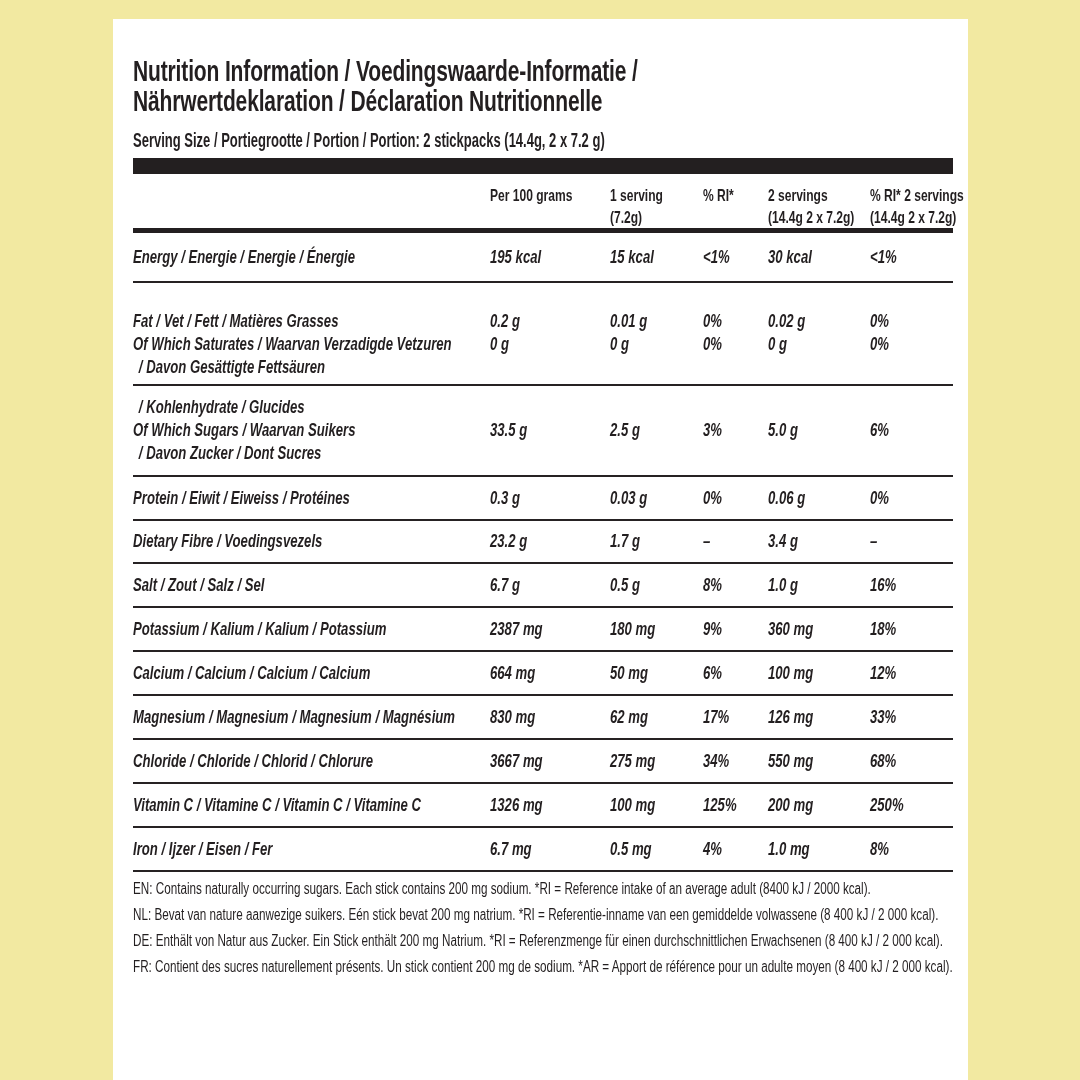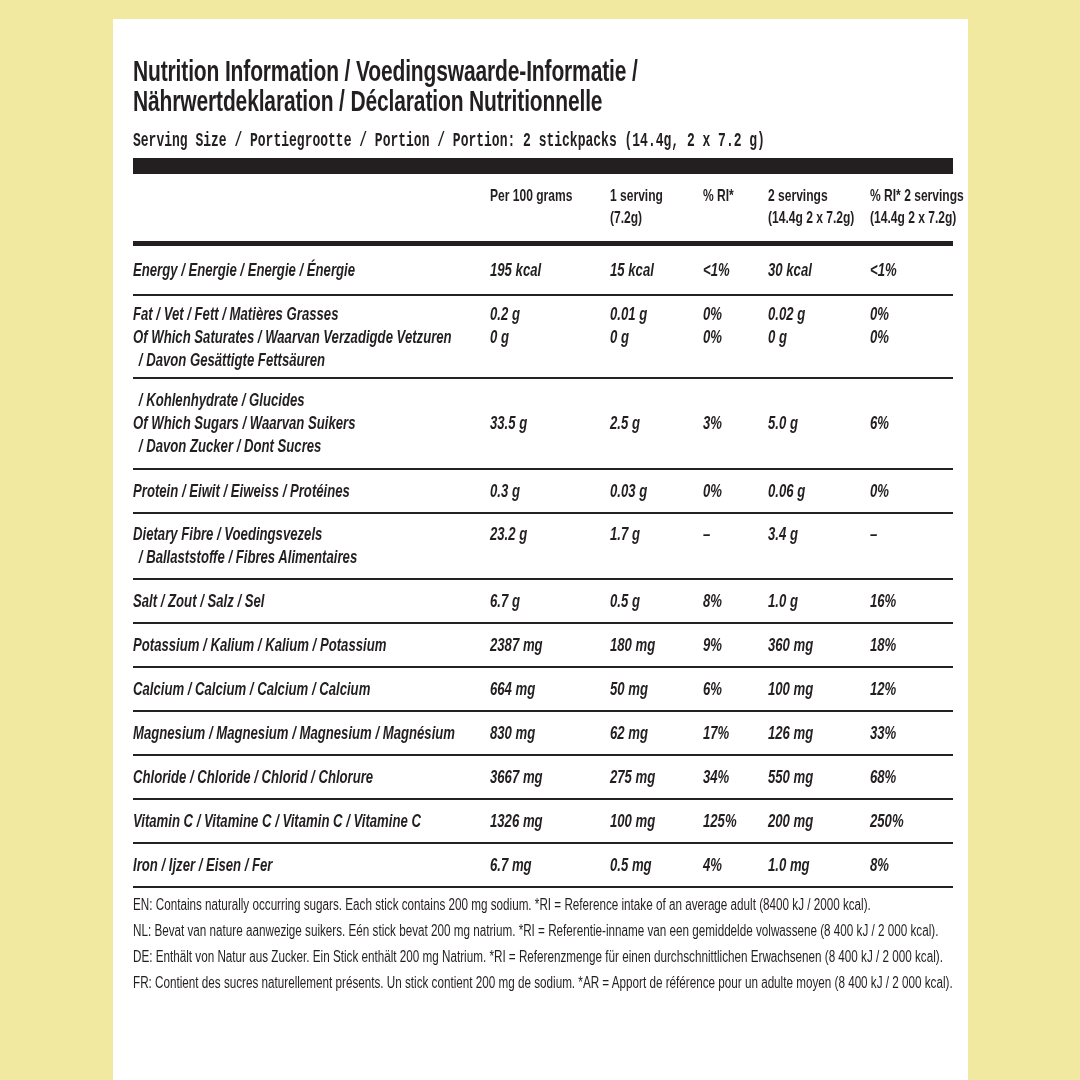--- a/index.html
+++ b/index.html
@@ -12,31 +12,31 @@
   .card{
     position:absolute;left:113px;top:19px;width:855px;height:1068px;
     background:#FFFFFF;box-sizing:border-box;
     padding:0 15px 0 20px;
   }
   
   .t{display:inline-block;transform:scaleX(.73);transform-origin:0 50%;white-space:nowrap;}
   .sx70{transform:scaleX(.70);}
   .sx65{transform:scaleX(.65);}
   .title{margin-top:37px;font-size:30px;line-height:30px;font-weight:bold;letter-spacing:-.2px;}
-  .serving{margin-top:13px;font-size:20px;line-height:23px;font-weight:bold;font-family:Liberation Mono, monospace;}
+  .serving{margin-top:13px;font-size:20px;line-height:23px;font-weight:bold;}
   .bar{margin-top:6px;height:16px;background:#231F20;}
   .grid6{display:grid;grid-template-columns:357px 120px 93px 65px 102px 83px;}
   .thead{
     margin-top:10px;font-size:16.5px;line-height:22px;font-weight:bold;
-    padding-bottom:13px;border-bottom:5px solid #231F20;
+    padding-bottom:0;border-bottom:5px solid #231F20;
   }
   .thead .h2{min-height:22px;}
   .rowgroup{border-bottom:2px solid #262223;padding:10px 0 9px;font-style:italic;}
   #rows .rowgroup:nth-child(1){padding:13px 0 12px;}
-  #rows .rowgroup:nth-child(2){padding:7px 0 5px;}
+  #rows .rowgroup:nth-child(2){padding:7px 0 5px;margin-top:20px;}
   #rows .rowgroup:nth-child(3){padding:10px 0 10px;}
   #rows .rowgroup:nth-child(5){padding:9px 0 9px;}
   .rowgroup .line{font-size:18px;line-height:23px;font-weight:bold;}
   .indent{padding-left:8px;}
   .notes{margin-top:4px;font-size:16px;line-height:26px;font-weight:normal;}
   .cell{overflow:visible;}
 </style>
 </head>
 <body>
 
@@ -153,28 +153,20 @@
         </div>
         <div class="rowgroup">
           <div class="line grid6">
             <div class="cell"><span class="t">Dietary Fibre / Voedingsvezels</span></div>
             <div class="cell"><span class="t">23.2 g</span></div>
             <div class="cell"><span class="t">1.7 g</span></div>
             <div class="cell"><span class="t">–</span></div>
             <div class="cell"><span class="t">3.4 g</span></div>
             <div class="cell"><span class="t">–</span></div>
           </div>
-          <div class="line grid6">
-            <div class="cell"><span class="t indent">/ Ballaststoffe / Fibres Alimentaires</span></div>
-            <div class="cell"><span class="t"></span></div>
-            <div class="cell"><span class="t"></span></div>
-            <div class="cell"><span class="t"></span></div>
-            <div class="cell"><span class="t"></span></div>
-            <div class="cell"><span class="t"></span></div>
-          </div>
         </div>
         <div class="rowgroup">
           <div class="line grid6">
             <div class="cell"><span class="t">Salt / Zout / Salz / Sel</span></div>
             <div class="cell"><span class="t">6.7 g</span></div>
             <div class="cell"><span class="t">0.5 g</span></div>
             <div class="cell"><span class="t">8%</span></div>
             <div class="cell"><span class="t">1.0 g</span></div>
             <div class="cell"><span class="t">16%</span></div>
           </div>

